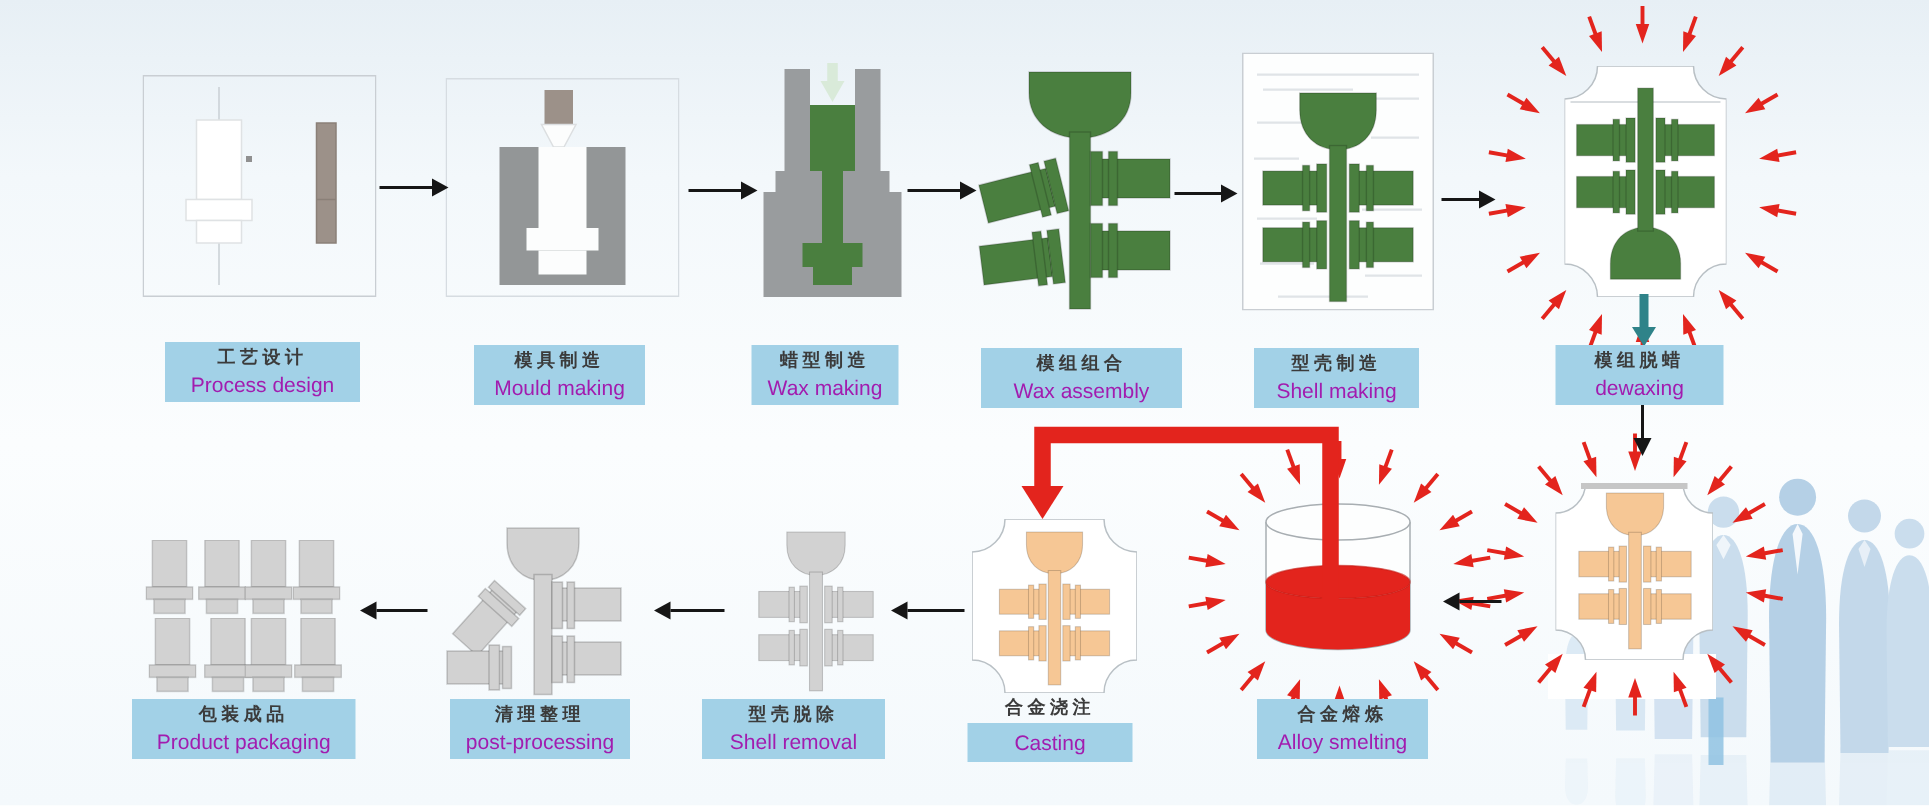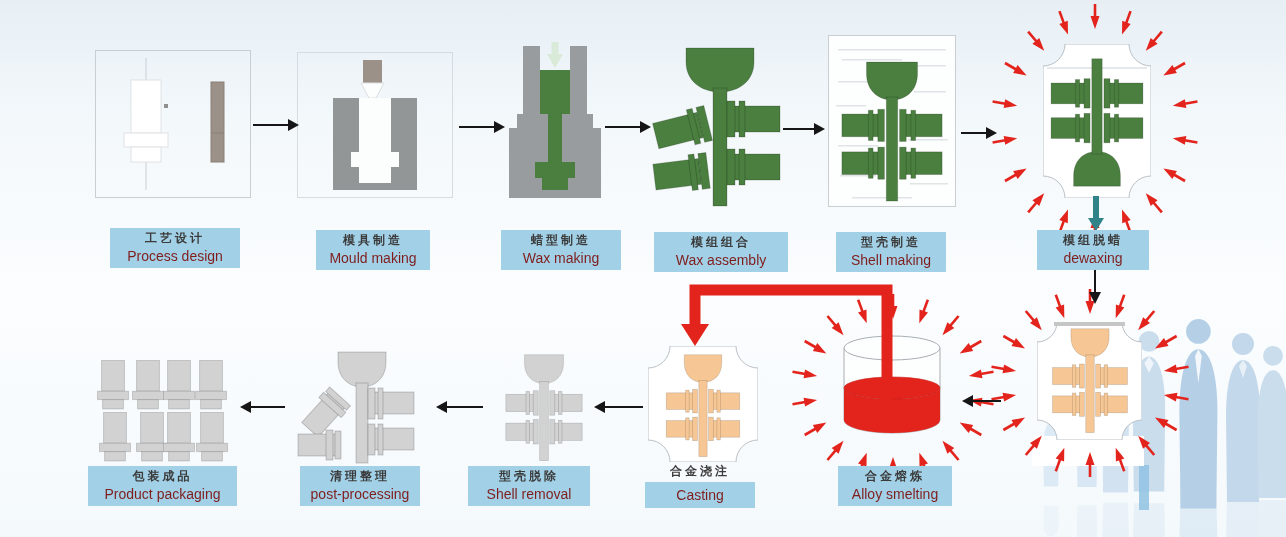--- a/index.html
+++ b/index.html
@@ -9,21 +9,21 @@
     background:linear-gradient(180deg,#e7eff5 0%,#f3f8fb 22%,#fbfdfe 55%,#f4f9fc 100%);
   }
   .abs{position:absolute;}
   svg{display:block;}
   .label{
     position:absolute;text-align:center;padding:3px 2px;
     background:var(--label_bg,#a2d1e7);
     box-sizing:border-box;
   }
   .label .zh{font-size:12px;font-weight:bold;color:#3b3b3b;letter-spacing:3px;line-height:1.3;}
-  .label .en{font-size:14px;color:#7f1d1d;line-height:1.3;}
+  .label .en{font-size:14px;color:#a21caf;line-height:1.3;}
   .label.split{background:transparent;padding:0;}
   .label.split .zh{padding:2px 0;}
   .label.split .en{background:var(--label_bg,#a2d1e7);padding:4px 0;}
   .blackline{stroke:#161616;stroke-width:2;}
   .blackfill{fill:#161616;}
   .whiteblock{position:absolute;background:#ffffff;}
 </style>
 </head>
 <body>
 
@@ -518,21 +518,21 @@
     </svg>
 
   <div class="label" style="left:110px;top:228px;width:130px">
     <div class="zh">工艺设计</div>
     <div class="en">Process design</div>
   </div>
   <div class="label" style="left:316px;top:230px;width:114px">
     <div class="zh">模具制造</div>
     <div class="en">Mould making</div>
   </div>
-  <div class="label" style="left:501px;top:230px;width:120px">
+  <div class="label" style="left:501px;top:230px;width:98px">
     <div class="zh">蜡型制造</div>
     <div class="en">Wax making</div>
   </div>
   <div class="label" style="left:654px;top:232px;width:134px">
     <div class="zh">模组组合</div>
     <div class="en">Wax assembly</div>
   </div>
   <div class="label" style="left:836px;top:232px;width:110px">
     <div class="zh">型壳制造</div>
     <div class="en">Shell making</div>

